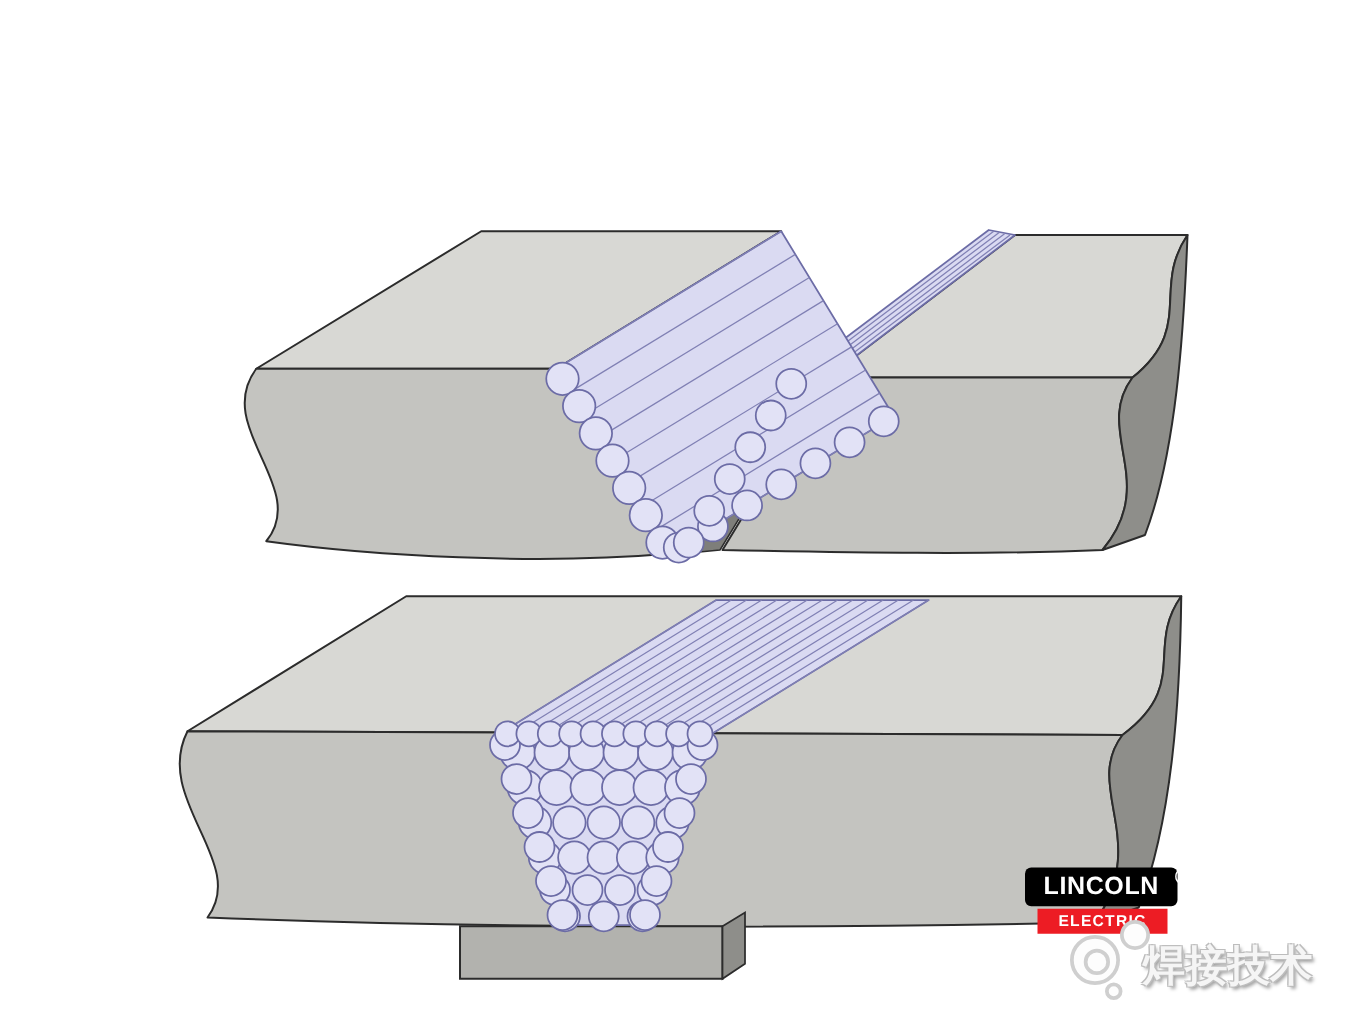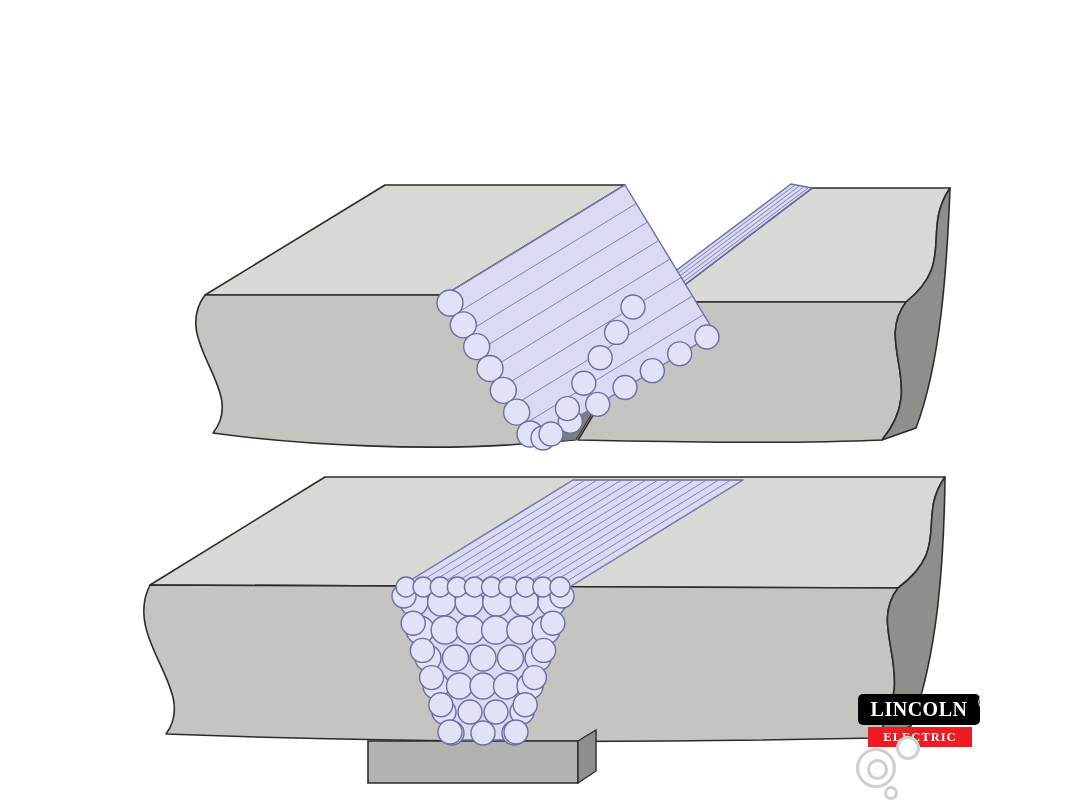--- a/index.html
+++ b/index.html
@@ -26,21 +26,21 @@
   svg.diagram{position:absolute;left:0;top:0;z-index:1;}
   .face-top{fill:var(--plate-top);stroke:var(--outline);stroke-width:1.6;stroke-linejoin:round;}
   .face-front{fill:var(--plate-front);stroke:var(--outline);stroke-width:1.6;stroke-linejoin:round;}
   .face-side{fill:var(--plate-side);stroke:var(--outline);stroke-width:1.6;stroke-linejoin:round;}
   .face-gap{fill:var(--gap);stroke:var(--outline);stroke-width:1.2;stroke-linejoin:round;}
   .weld{fill:var(--weld-fill);stroke:var(--weld-line);stroke-width:1.4;stroke-linejoin:round;}
   .bar-front{fill:var(--bar);stroke:var(--outline);stroke-width:1.6;}
   .bar-side{fill:#8e8e8a;stroke:var(--outline);stroke-width:1.4;}
   [data-scallops] circle{fill:#e2e2f6;stroke:var(--weld-line);stroke-width:1.4;}
   [data-striations] line{stroke:#8080b4;stroke-width:1;}
-  .logo{position:absolute;left:858px;top:694px;z-index:2;width:124px;font-family:Liberation Serif, serif;}
+  .logo{position:absolute;left:820px;top:694px;z-index:2;width:124px;}
   .logo-black{
     position:relative;width:122px;height:31px;background:#000;border-radius:5px;
     display:flex;align-items:center;justify-content:center;
   }
   .logo-black span{color:#fff;font-weight:bold;font-size:20px;letter-spacing:0.5px;}
   .logo-reg{position:absolute;right:-13px;top:-3px;font-size:11px;color:#000;}
   .logo-red{
     width:104px;height:20px;background:var(--lincoln-red);margin:2px auto 0;
     display:flex;align-items:center;justify-content:center;
   }
@@ -235,15 +235,16 @@
     </div>
     <div class="logo-red">
       <span>ELECTRIC</span>
     </div>
   </div>
 
   <div class="watermark">
     <div class="bubble bubble-1"></div>
     <div class="bubble bubble-2"></div>
     <div class="bubble bubble-3"></div>
+    <div class="watermark-text">焊接技术</div>
   </div>
 
 </div>
 
 </body></html>

